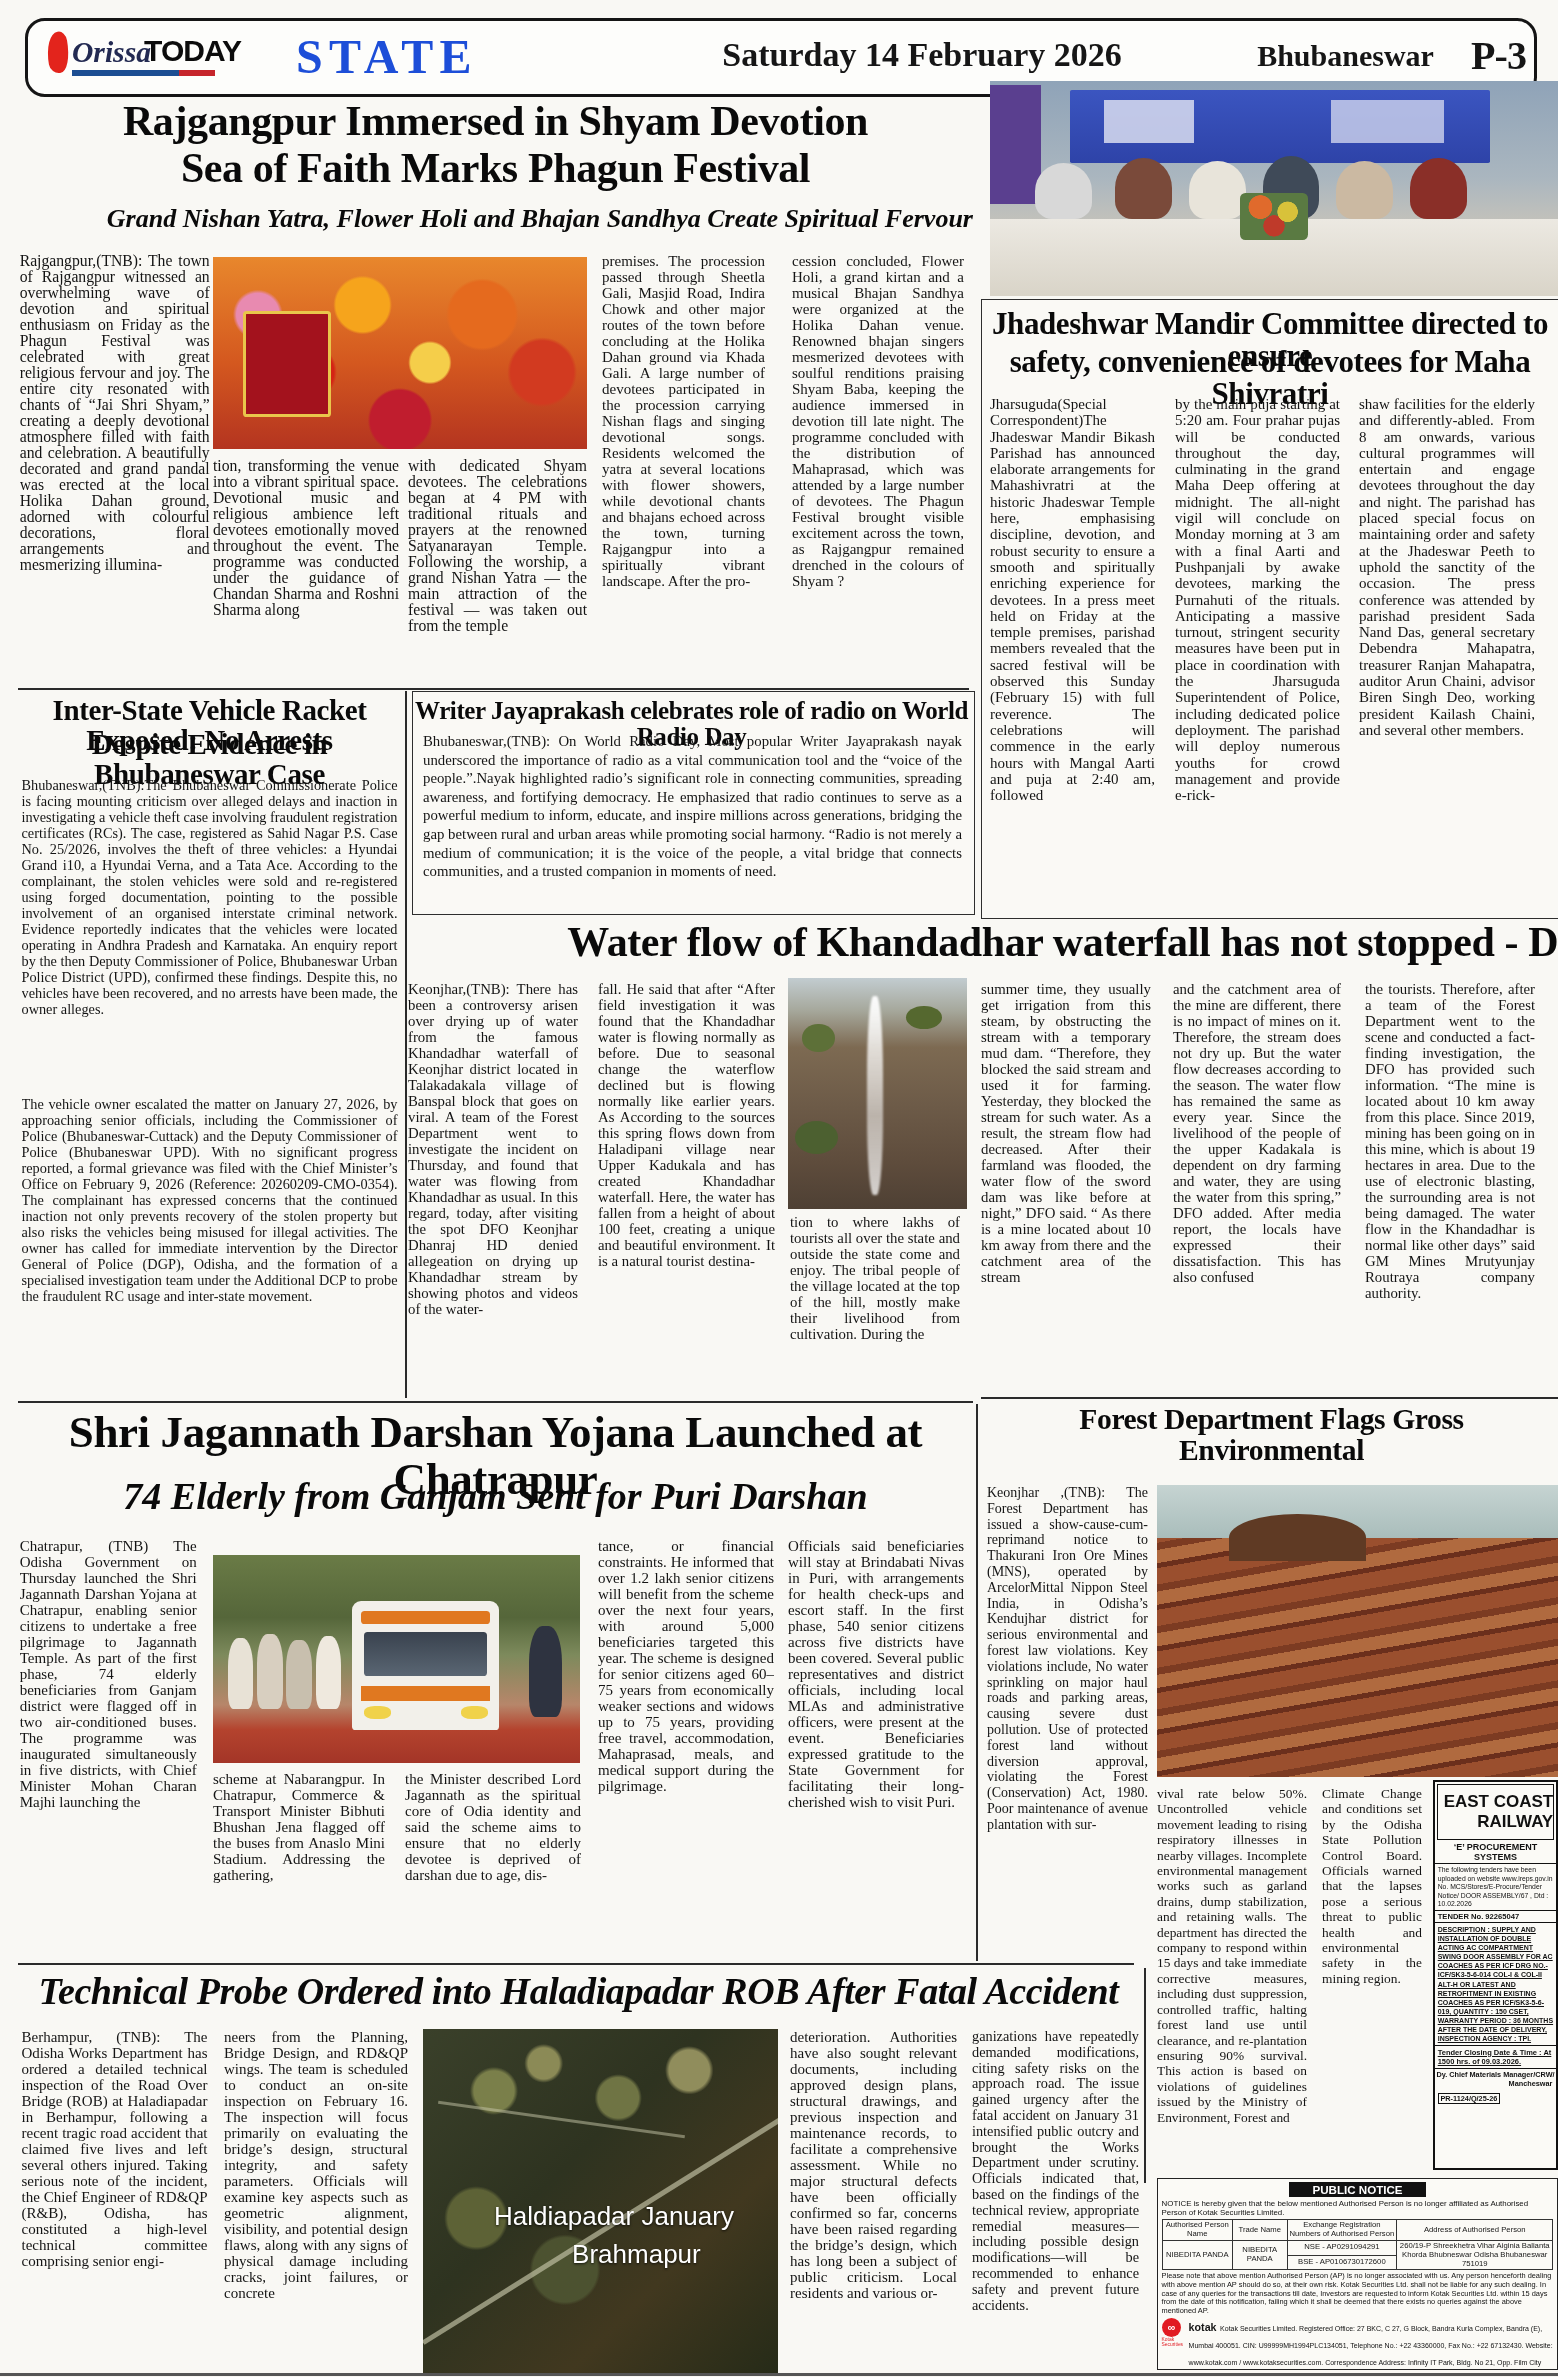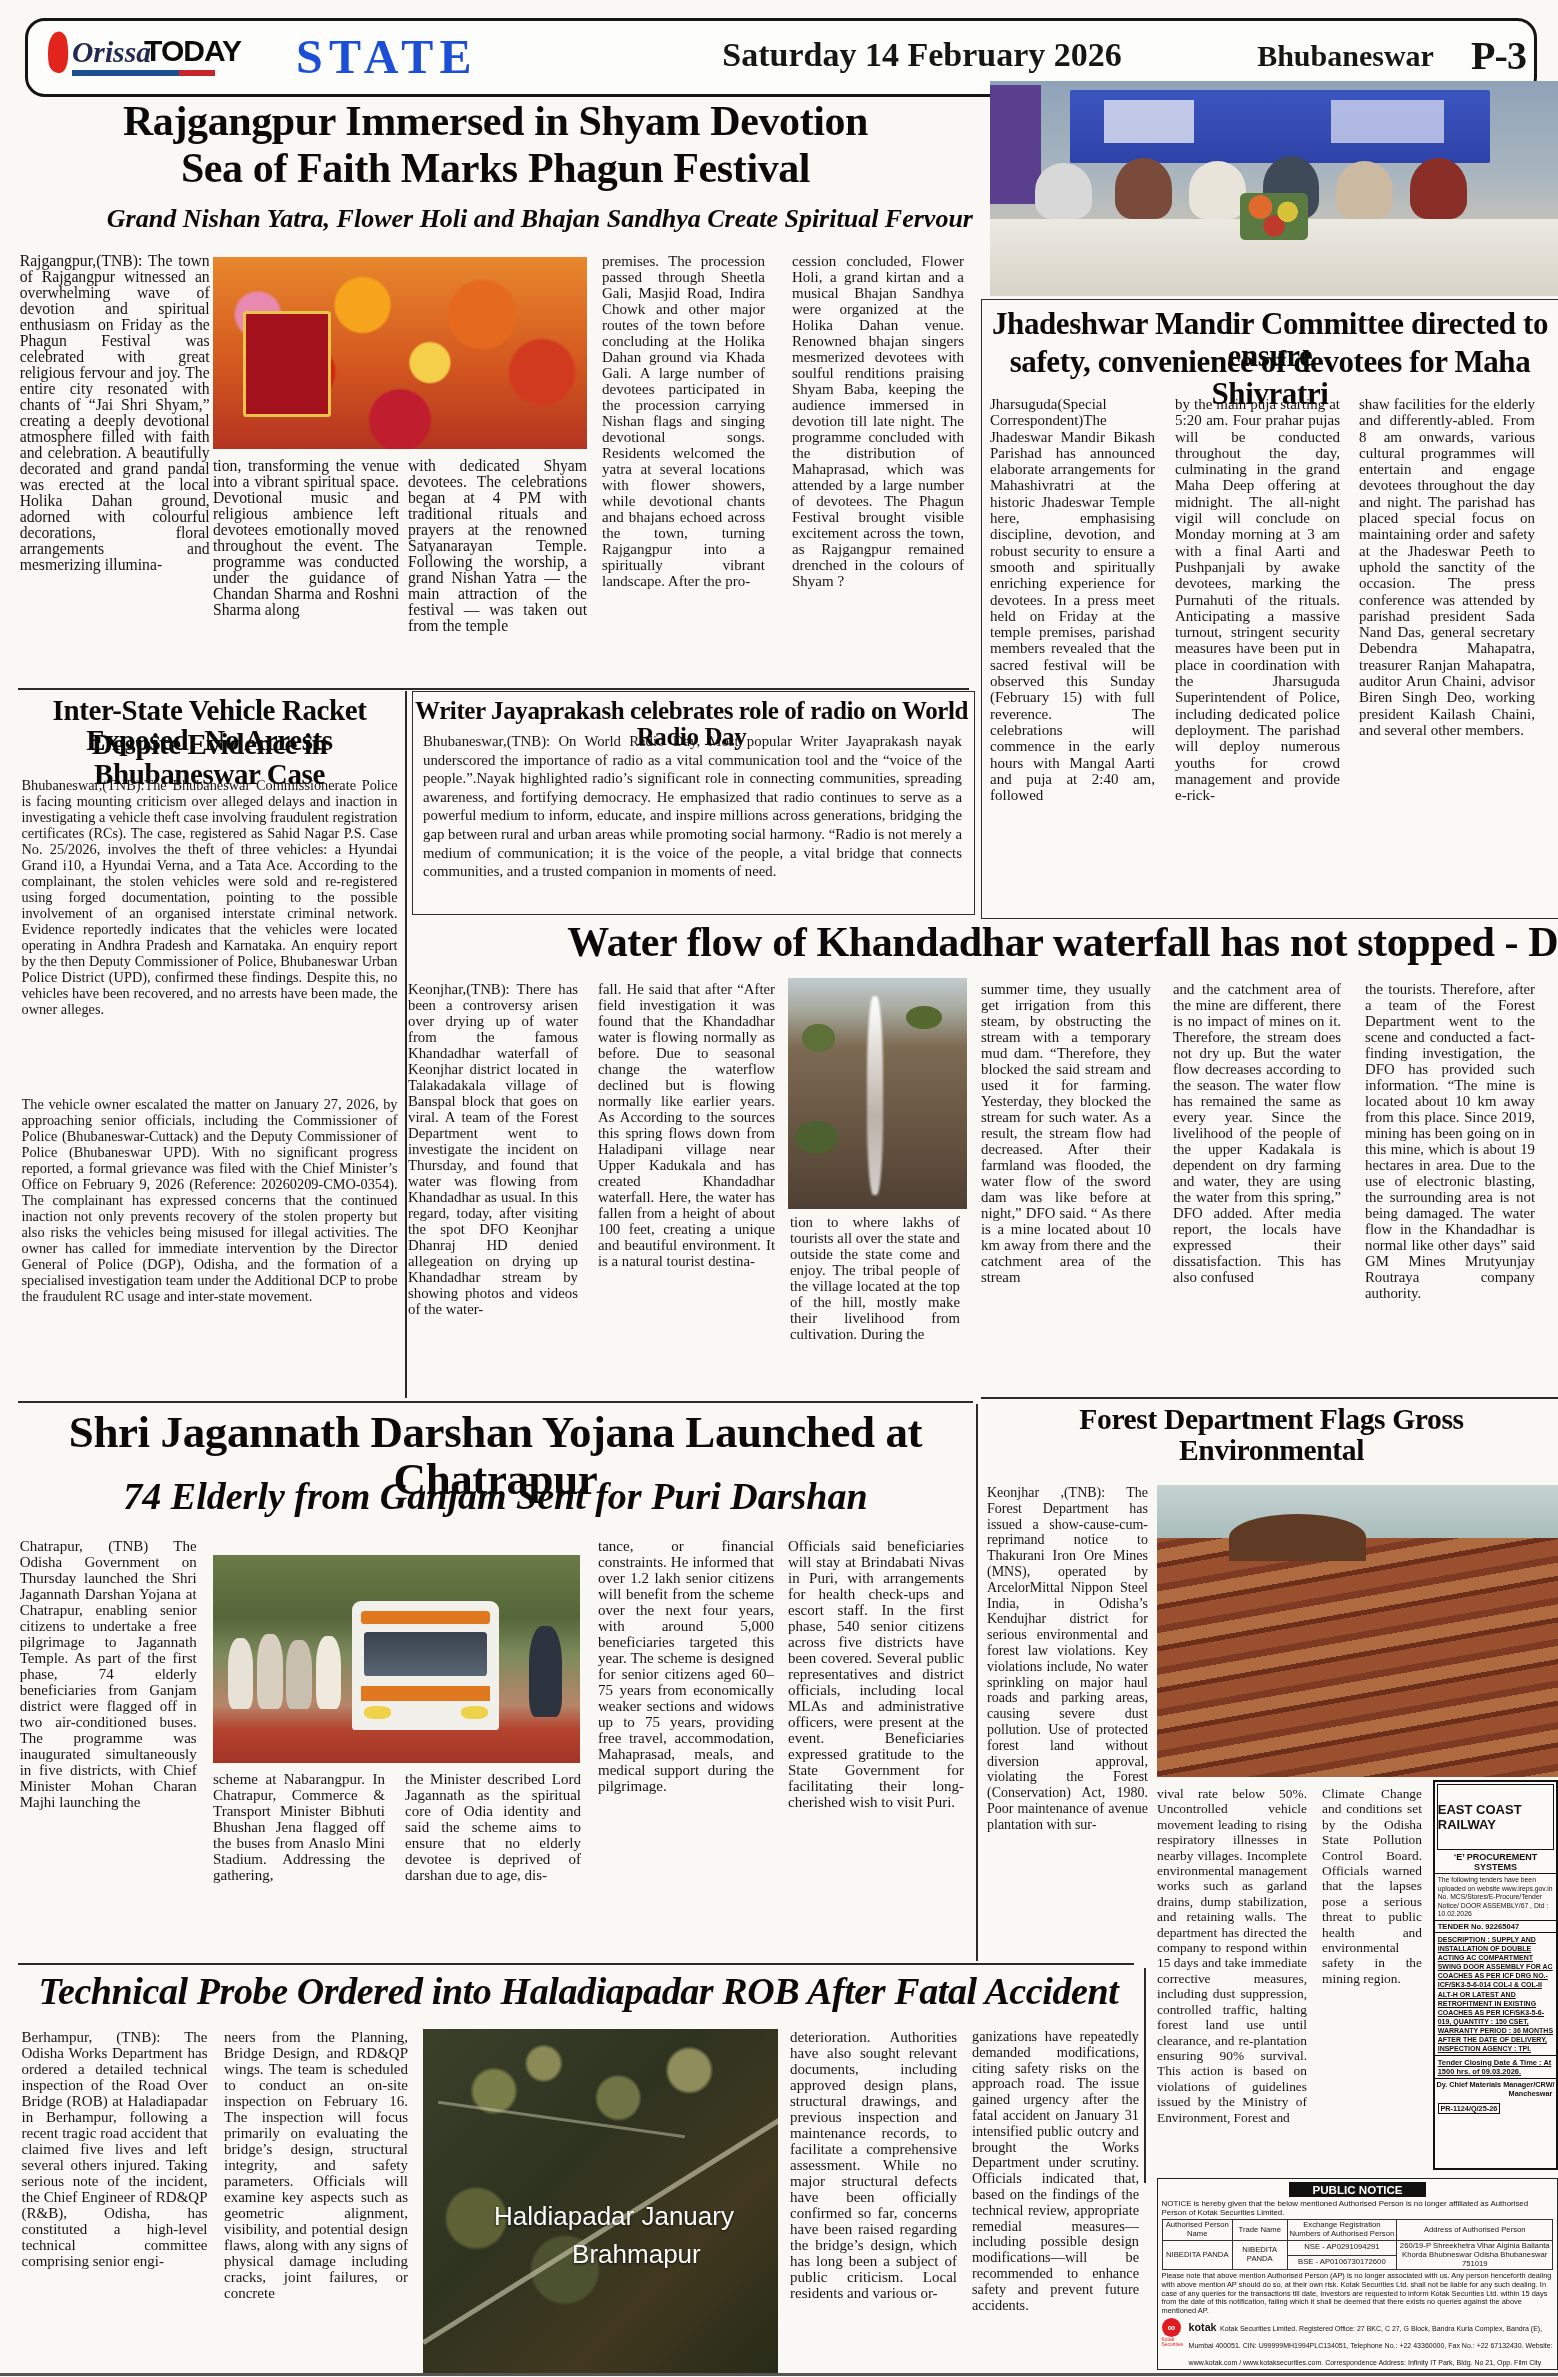--- a/index.html
+++ b/index.html
@@ -151,21 +151,21 @@
       repeating-linear-gradient(170deg,#9a4f2e 0 16px,#7c3b22 16px 23px,#b06a3f 23px 36px,#6b2f1c 36px 41px),
       #8a4428;">
     <div class="abs" style="left:0;top:0;width:100%;height:18%;background:linear-gradient(180deg,#c6d4d2,#a9bdbb);"></div>
     <div class="abs" style="left:18%;top:10%;width:34%;height:16%;background:#5f3a24;border-radius:50% 50% 0 0;"></div>
   </div>
 
   <div class="col" style="left:1157px;top:1786px;width:150px;height:383px;font-size:13.4px;line-height:15.4px;">vival rate below 50%. Uncontrolled vehicle movement leading to rising respiratory illnesses in nearby villages. Incomplete environmental management works such as garland drains, dump stabilization, and retaining walls.  The department has directed the company to respond within 15 days and take immediate corrective measures, including dust suppression, controlled traffic, halting forest land use until clearance, and re-plantation ensuring 90% survival. This action is based on violations of guidelines issued by the Ministry of Environment, Forest and</div>
   <div class="col" style="left:1322px;top:1786px;width:100px;height:269px;font-size:13.4px;line-height:15.4px;">Climate Change and conditions set by the Odisha State Pollution Control Board. Officials warned that the lapses pose a serious threat to public health and environmental safety in the mining region.</div>
 
   <div class="abs" style="left:1433px;top:1780px;width:125px;height:390px;border:2.7px solid #111;background:#fbfaf6;box-sizing:border-box;">
-    <div class="tiny" style="border:1.8px solid #111;margin:1.8px;text-align:left;font-weight:700;font-size:13px;padding:17px 0;">EAST COAST RAILWAY</div>
+    <div class="tiny" style="border:1.8px solid #111;margin:1.8px;text-align:right;font-weight:700;font-size:17px;padding:7px 0;">EAST COAST RAILWAY</div>
     <div class="tiny" style="text-align:center;font-weight:700;font-size:9px;border-bottom:1.8px solid #111;padding-bottom:1.8px;">‘E’ PROCUREMENT SYSTEMS</div>
     <div class="tiny" style="font-size:6.8px;padding:1.8px 2.7px;border-bottom:0.9px solid #111;line-height:1.25;">The following tenders have been uploaded on website www.ireps.gov.in No. MCS/Stores/E-Procure/Tender Notice/ DOOR ASSEMBLY/67 , Dtd : 10.02.2026</div>
     <div class="tiny" style="font-size:7.6px;font-weight:700;padding:0.9px 2.7px;border-bottom:0.9px solid #111;">TENDER No. 92265047</div>
     <div class="tiny u" style="font-size:7px;font-weight:700;padding:1.8px 2.7px;line-height:1.3;border-bottom:0.9px solid #111;">DESCRIPTION : SUPPLY AND INSTALLATION OF DOUBLE ACTING AC COMPARTMENT SWING DOOR ASSEMBLY FOR AC COACHES AS PER ICF DRG NO.-ICF/SK3-5-6-014 COL-I &amp; COL-II ALT-H OR LATEST AND RETROFITMENT IN EXISTING COACHES AS PER ICF/SK3-5-6-019, QUANTITY : 150 CSET, WARRANTY PERIOD : 36 MONTHS AFTER THE DATE OF DELIVERY, INSPECTION AGENCY : TPI.</div>
     <div class="tiny u" style="font-size:7.5px;font-weight:700;padding:1.8px 2.7px;border-bottom:0.9px solid #111;">Tender Closing Date &amp; Time : At 1500 hrs. of 09.03.2026.</div>
     <div class="tiny" style="font-size:7.3px;font-weight:700;text-align:center;padding-top:1.8px;">Dy. Chief Materials Manager/CRW/</div>
     <div class="tiny" style="font-size:7.3px;font-weight:700;text-align:right;padding:0 3.6px;">Mancheswar</div>
     <div class="tiny" style="font-size:7.3px;font-weight:700;border:0.9px solid #111;display:inline-block;margin:1.8px 2.7px;padding:0 1.8px;">PR-1124/Q/25-26</div>
   </div>
 

